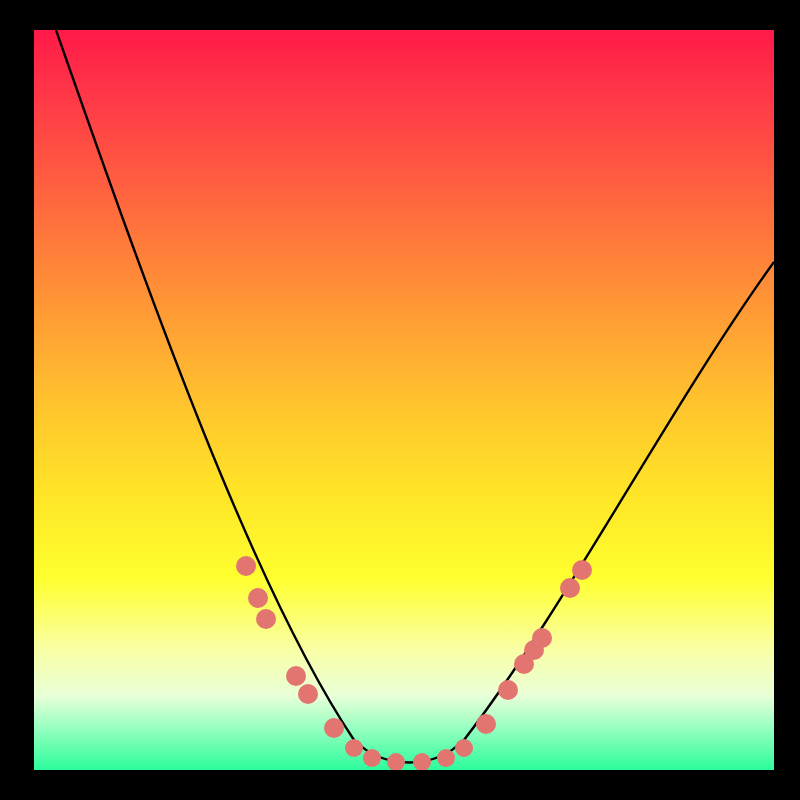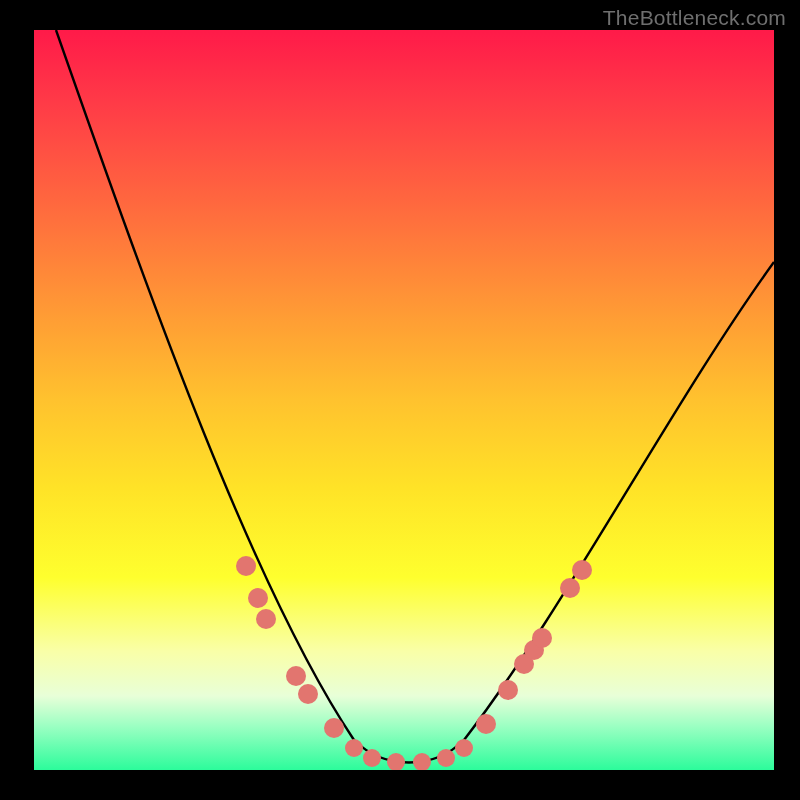--- a/index.html
+++ b/index.html
@@ -83,14 +83,13 @@
       <circle class="dot" cy="718" r="9" cx="430"></circle>
       <circle class="dot" cy="694" r="10" cx="452"></circle>
       <circle class="dot" cy="660" r="10" cx="474"></circle>
       <circle class="dot" cy="634" r="10" cx="490"></circle>
       <circle class="dot" cy="620" r="10" cx="500"></circle>
       <circle class="dot" cy="608" r="10" cx="508"></circle>
       <circle class="dot" cy="558" r="10" cx="536"></circle>
       <circle class="dot" cy="540" r="10" cx="548"></circle>
     </svg>
   </div>
-  <div class="watermark">TheBottleneck.com</div>
 </div>
 
 </body></html>

